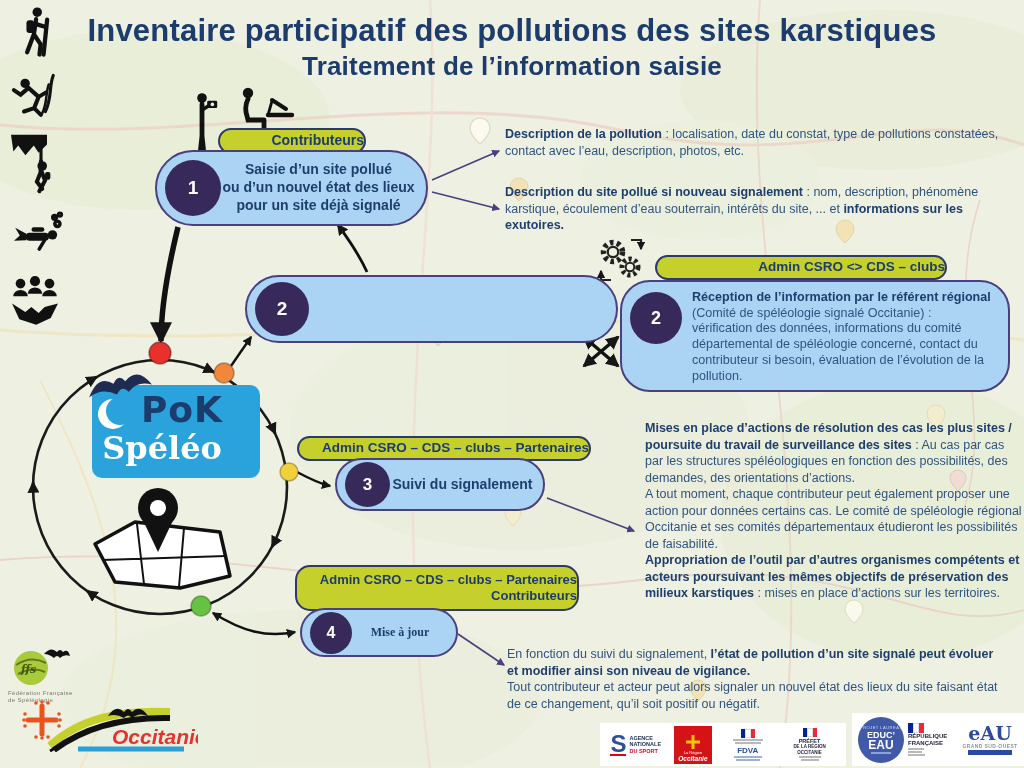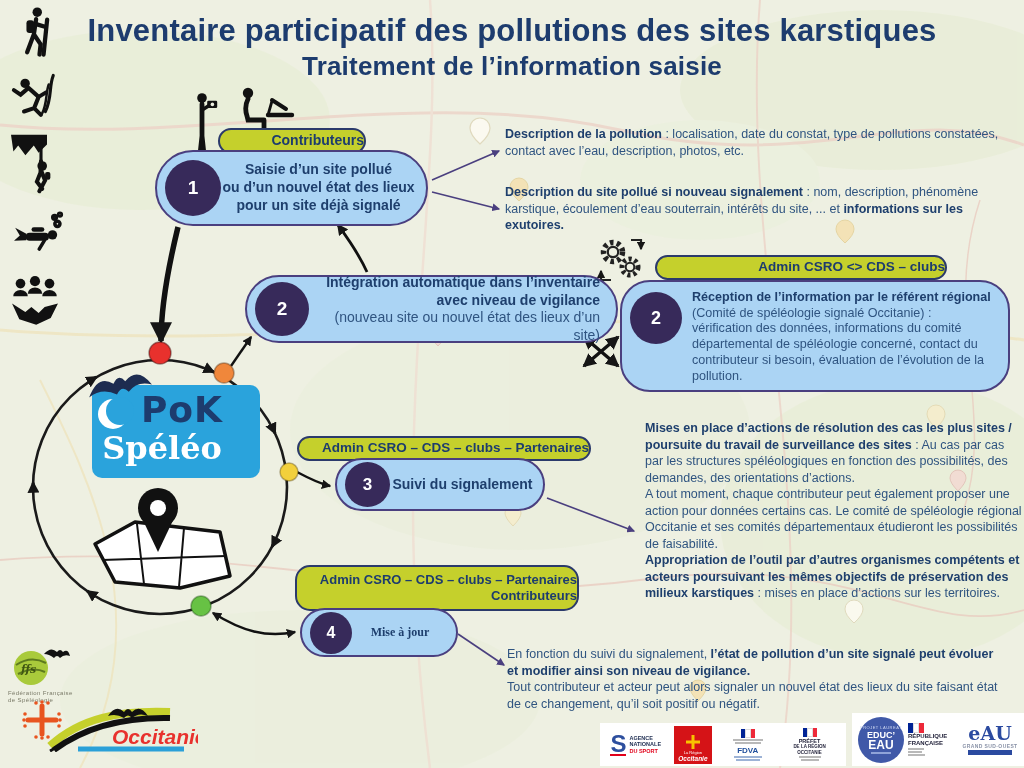--- a/index.html
+++ b/index.html
@@ -236,25 +236,20 @@
       <div>Saisie  d’un site pollué</div>
       <div>ou d’un nouvel état des lieux</div>
       <div>pour un site déjà signalé</div>
     </div>
   </div>
 
   <div class="abs box" style="left:245px;top:275px;width:373px;height:68px;border-radius:34px;padding:0 16px 0 8px;">
     <div class="numcircle" style="width:54px;height:54px;font-size:19px;">
       <span>2</span>
     </div>
-    <div style="flex:1;text-align:right;font-size:14px;line-height:1.25;color:#1e3f6d;">
-      <div class="boxtext">Intégration automatique dans l’inventaire</div>
-      <div class="boxtext">avec niveau de vigilance</div>
-      <div style="font-weight:400;color:#2f5480;">(nouveau site ou nouvel état des lieux d’un site)</div>
-    </div>
   </div>
 
   <div class="abs box" style="left:620px;top:280px;width:390px;height:112px;border-radius:30px;align-items:flex-start;padding:8px 14px 6px 8px;">
     <div class="numcircle" style="width:52px;height:52px;font-size:18px;margin-top:2px;">
       <span>2</span>
     </div>
     <div class="note" style="margin-left:10px;font-size:12.6px;line-height:1.25;">
       <span class="b">Réception de l’information par le référent régional</span><span> (Comité de spéléologie signalé Occitanie) : vérification des données, informations du comité départemental de spéléologie concerné, contact du contributeur si besoin, évaluation de l’évolution de la pollution.</span>
     </div>
   </div>

